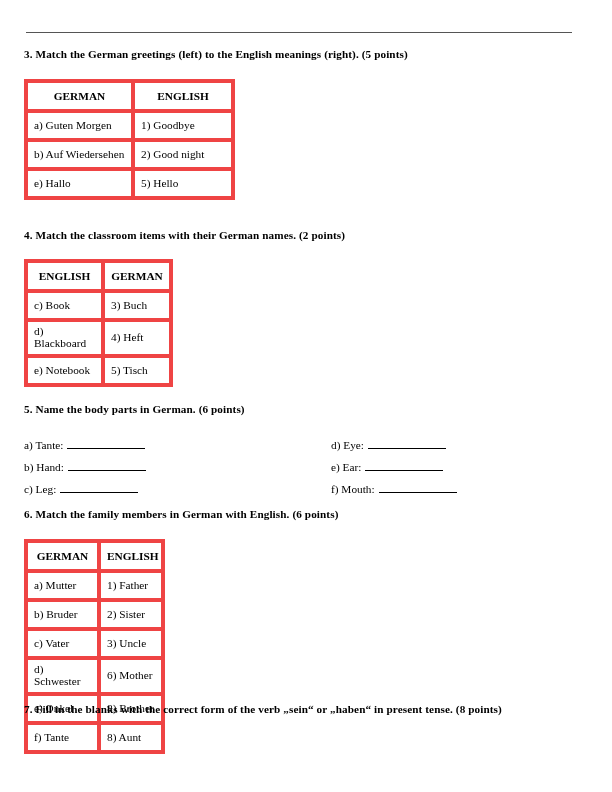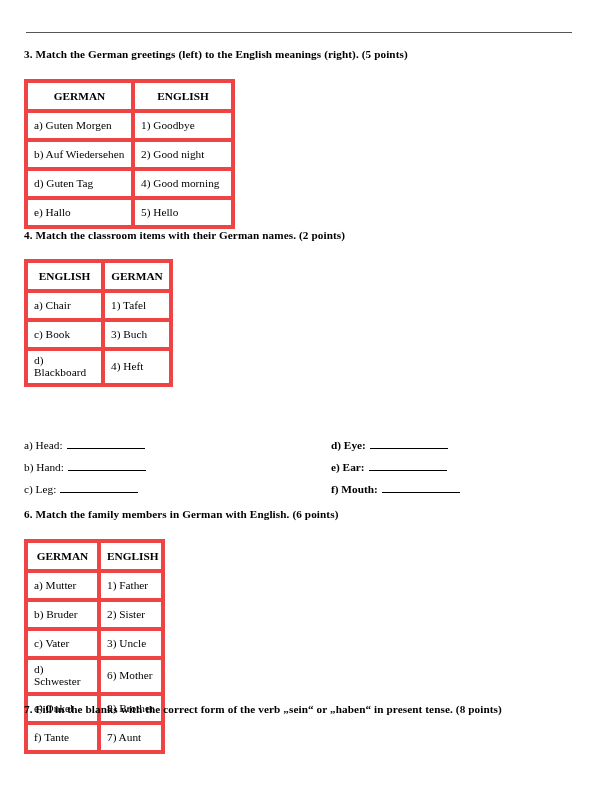--- a/index.html
+++ b/index.html
@@ -71,21 +71,21 @@
   #table-family { left: 24px; top: 539px; width: 137px; }
   #table-family .c1 { width: 73px; }
   #table-family .c2 { width: 64px; }
   #table-family td, #table-family th { height: 18px; }
 
   .blanks-block {
     position: absolute;
     font-size: 11.3px;
   }
   #blanks-left { left: 24px; top: 437px; }
-  #blanks-right { left: 331px; top: 437px; font-weight: bold; }
+  #blanks-right { left: 331px; top: 437px; }
   .blank-row {
     display: flex;
     align-items: baseline;
     height: 22px;
     white-space: nowrap;
   }
   .blank-label { margin-right: 4px; }
   .blank-line {
     display: inline-block;
     width: 78px;
@@ -116,24 +116,20 @@
     <tbody>
       <tr>
         <td>a) Guten Morgen</td>
         <td>1) Goodbye</td>
       </tr>
       <tr>
         <td>b) Auf Wiedersehen</td>
         <td>2) Good night</td>
       </tr>
       <tr>
-        <td>d) Guten Tag</td>
-        <td>4) Good morning</td>
-      </tr>
-      <tr>
         <td>e) Hallo</td>
         <td>5) Hello</td>
       </tr>
     </tbody>
   </table>
 
   <div class="q-heading" style="top:229px;">4. Match the classroom items with their German names. (2 points)</div>
 
   <table class="match" id="table-classroom">
     <colgroup>
@@ -141,38 +137,39 @@
         <col class="c2">
       </colgroup>
     <thead>
       <tr>
         <th>ENGLISH</th>
         <th>GERMAN</th>
       </tr>
     </thead>
     <tbody>
       <tr>
-        <td>a) Chair</td>
-        <td>1) Tafel</td>
-      </tr>
-      <tr>
         <td>c) Book</td>
         <td>3) Buch</td>
       </tr>
       <tr>
         <td>d) Blackboard</td>
         <td>4) Heft</td>
       </tr>
+      <tr>
+        <td>e) Notebook</td>
+        <td>5) Tisch</td>
+      </tr>
     </tbody>
   </table>
 
+  <div class="q-heading" style="top:403px;">5. Name the body parts in German. (6 points)</div>
 
   <div class="blanks-block" id="blanks-left">
     <div class="blank-row">
-      <span class="blank-label">a) Head:</span>
+      <span class="blank-label">a) Tante:</span>
       <span class="blank-line"></span>
     </div>
     <div class="blank-row">
       <span class="blank-label">b) Hand:</span>
       <span class="blank-line"></span>
     </div>
     <div class="blank-row">
       <span class="blank-label">c) Leg:</span>
       <span class="blank-line"></span>
     </div>
@@ -222,20 +219,20 @@
       <tr>
         <td>d) Schwester</td>
         <td>6) Mother</td>
       </tr>
       <tr>
         <td>e) Onkel</td>
         <td>8) Brother</td>
       </tr>
       <tr>
         <td>f) Tante</td>
-        <td>7) Aunt</td>
+        <td>8) Aunt</td>
       </tr>
     </tbody>
   </table>
 
   <div class="q-heading" style="top:703px;">7. Fill in the blanks with the correct form of the verb „sein“ or „haben“ in present tense. (8 points)</div>
 
 </div>
 
 </body></html>

